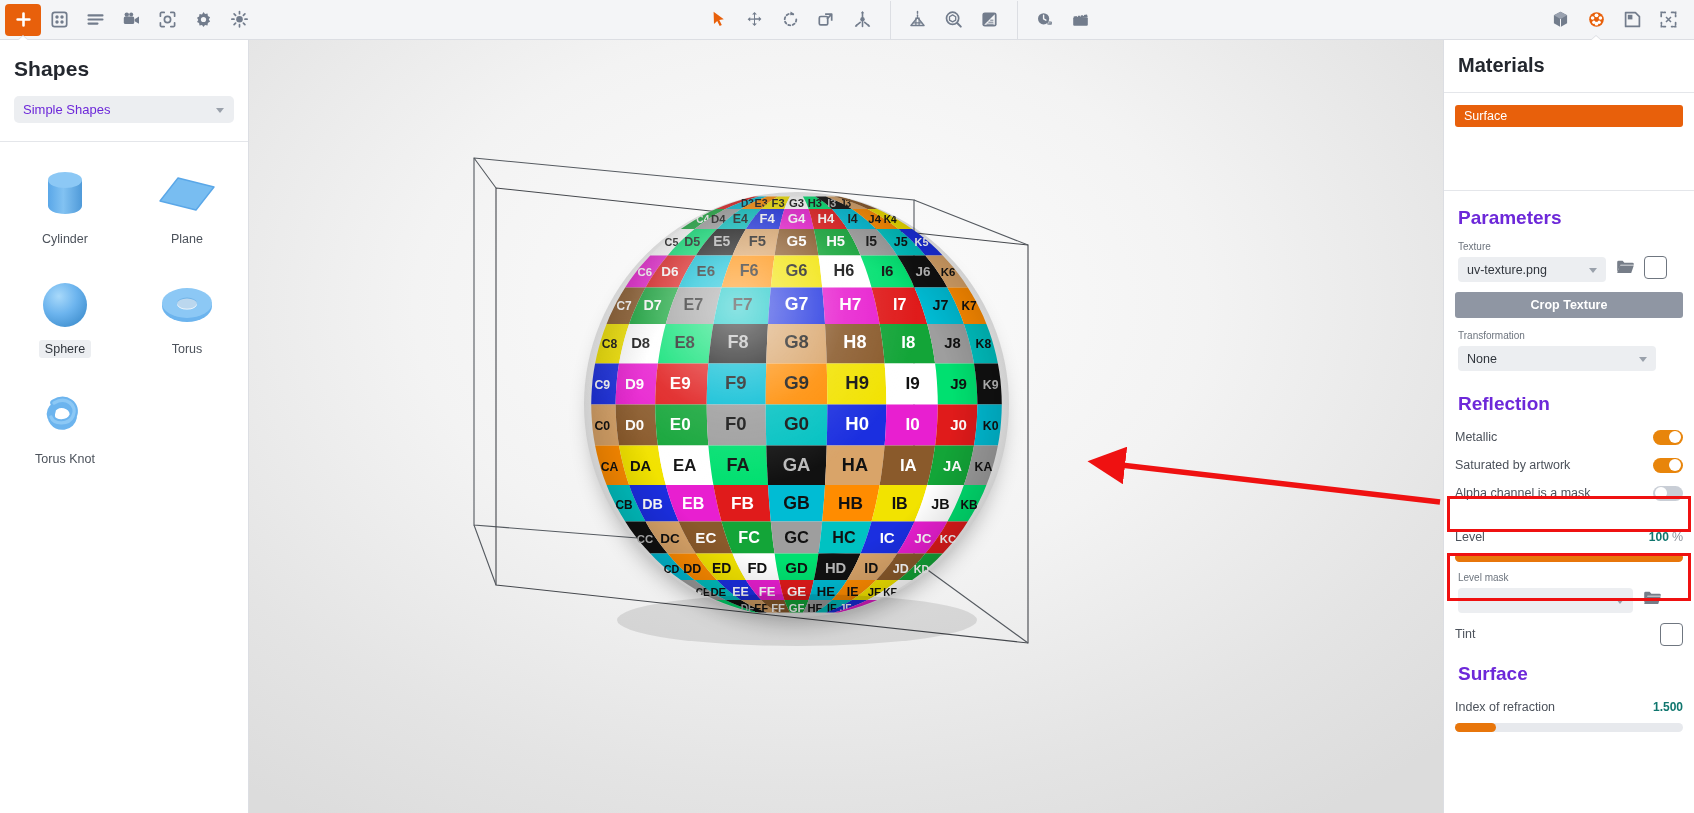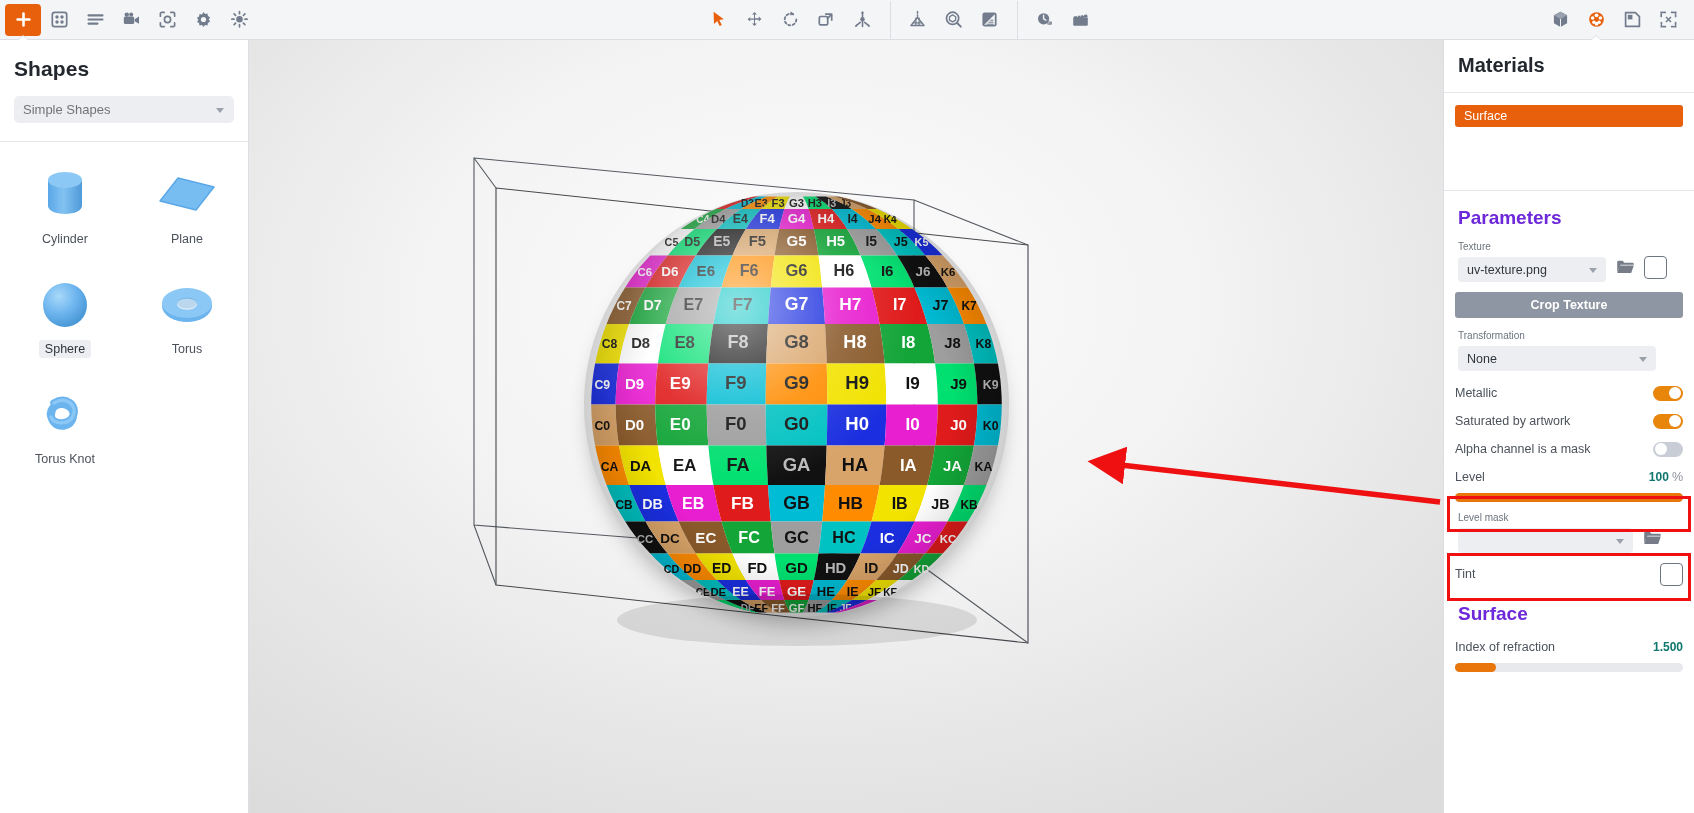--- a/index.html
+++ b/index.html
@@ -46,21 +46,21 @@
     border-right: 1px solid #dcdee3;
   }
   #left-title {
     font-size: 21px; font-weight: bold; color: #23272e;
     padding: 17px 0 0 14px; letter-spacing: .1px;
   }
   .lp-select {
     margin: 15px 14px 0 14px;
     height: 27px; background: #eceef1; border-radius: 5px;
     display: flex; align-items: center; padding: 0 9px;
-    font-size: 13px; color: #737373; cursor: pointer;
+    font-size: 13px; color: #6d28d9; cursor: pointer;
     position: relative;
   }
   .lp-select .caret {
     position: absolute; right: 10px; top: 50%; margin-top: -2px;
     width: 0; height: 0;
     border-left: 4px solid transparent; border-right: 4px solid transparent;
     border-top: 5px solid #9aa1ab;
   }
   .lp-divider { margin-top: 18px; height: 1px; background: #e4e6ea; }
 
@@ -757,20 +757,21 @@
     <div class="btn-wide">
       <span>Crop Texture</span>
     </div>
 
     <div class="rp-label">Transformation</div>
     <div class="sel-box wide">
       <span>None</span>
       <span class="caret"></span>
     </div>
 
+    <div class="rp-section-title" style="padding-top:22px">Reflection</div>
 
     <div class="row" style="margin-top:8px">
       <span class="rl">Metallic</span>
       <span class="toggle on">
           <span class="knob"></span>
         </span>
     </div>
 
     <div class="row">
       <span class="rl">Saturated by artwork</span>
@@ -779,21 +780,21 @@
         </span>
     </div>
 
     <div class="row">
       <span class="rl">Alpha channel is a mask</span>
       <span class="toggle off">
           <span class="knob"></span>
         </span>
     </div>
 
-    <div class="row" style="margin-top:0">
+    <div class="row" style="margin-top:16px">
       <span class="rl">Level</span>
       <span class="rv">100</span>
       <span class="unit">%</span>
     </div>
     <div class="slider">
       <div class="fill" id="level-fill" style="width: 100%;"></div>
     </div>
 
     <div class="rp-label" style="padding-top:10px">Level mask</div>
     <div style="display:flex;align-items:center;gap:7px">

